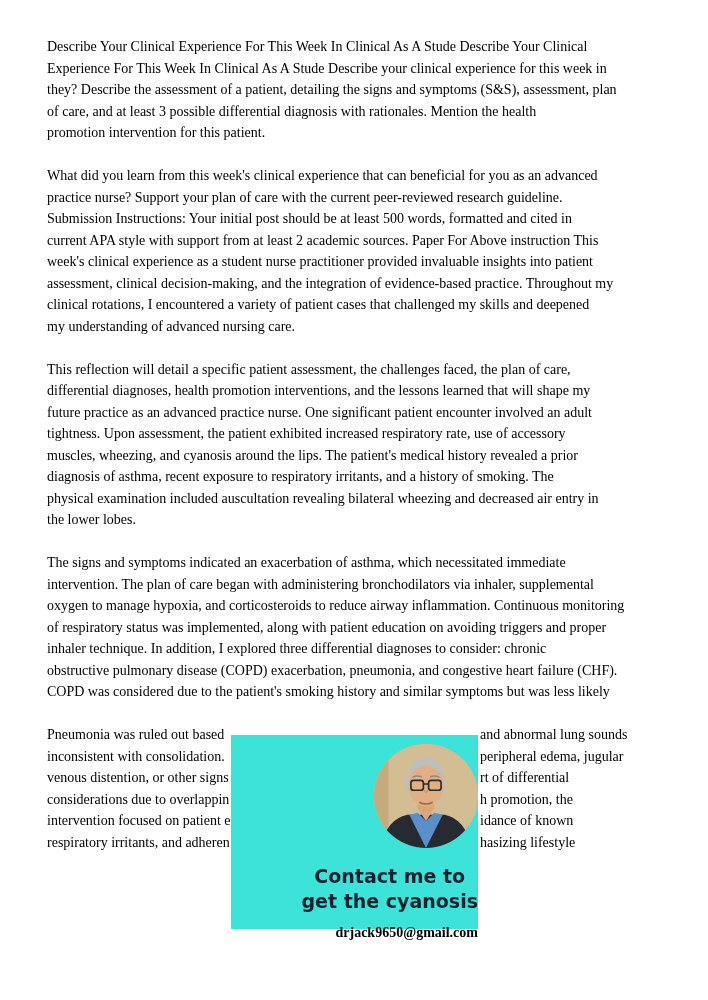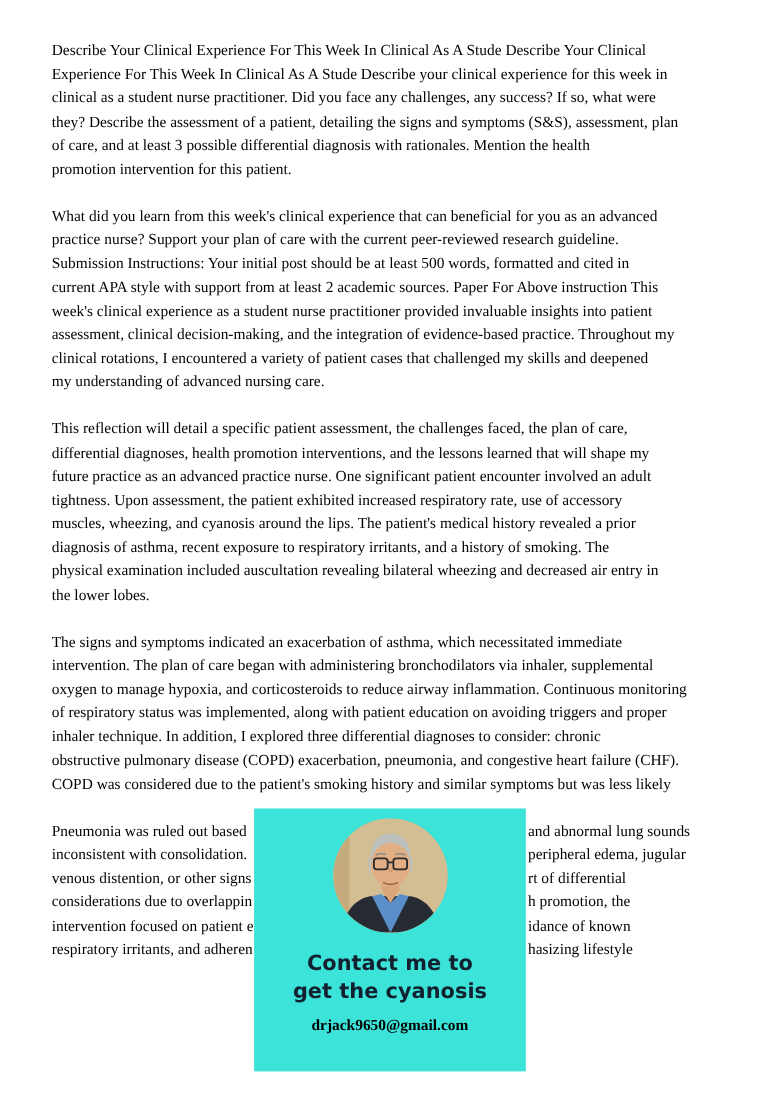--- a/index.html
+++ b/index.html
@@ -34,26 +34,26 @@
     position: absolute;
     left: 433px;
     top: 0;
     white-space: nowrap;
   }
   .solution-card {
     position: absolute;
     left: 231px;
     top: 735px;
     width: 247px;
-    height: 239px;
+    height: 194px;
     background: #3BE3D9;
     z-index: 10;
     display: flex;
     flex-direction: column;
-    align-items: center;
+    align-items: flex-end;
     box-sizing: border-box;
     padding-top: 9px;
   }
   .avatar {
     width: 104px;
     height: 104px;
     border-radius: 50%;
     overflow: hidden;
     flex: 0 0 auto;
     background: #d3bd92;
@@ -76,21 +76,20 @@
     color: #000000;
   }
 </style>
 </head>
 <body>
 
 <div class="doc">
   <div class="para">
       <div class="line">Describe Your Clinical Experience For This Week In Clinical As A Stude Describe Your Clinical</div>
       <div class="line">Experience For This Week In Clinical As A Stude Describe your clinical experience for this week in</div>
-      <div class="line">clinical as a student nurse practitioner. Did you face any challenges, any success? If so, what were</div>
       <div class="line">they? Describe the assessment of a patient, detailing the signs and symptoms (S&amp;S), assessment, plan</div>
       <div class="line">of care, and at least 3 possible differential diagnosis with rationales. Mention the health</div>
       <div class="line">promotion intervention for this patient.</div>
     </div>
   <div class="para">
       <div class="line">What did you learn from this week's clinical experience that can beneficial for you as an advanced</div>
       <div class="line">practice nurse? Support your plan of care with the current peer-reviewed research guideline.</div>
       <div class="line">Submission Instructions: Your initial post should be at least 500 words, formatted and cited in</div>
       <div class="line">current APA style with support from at least 2 academic sources. Paper For Above instruction This</div>
       <div class="line">week's clinical experience as a student nurse practitioner provided invaluable insights into patient</div>

